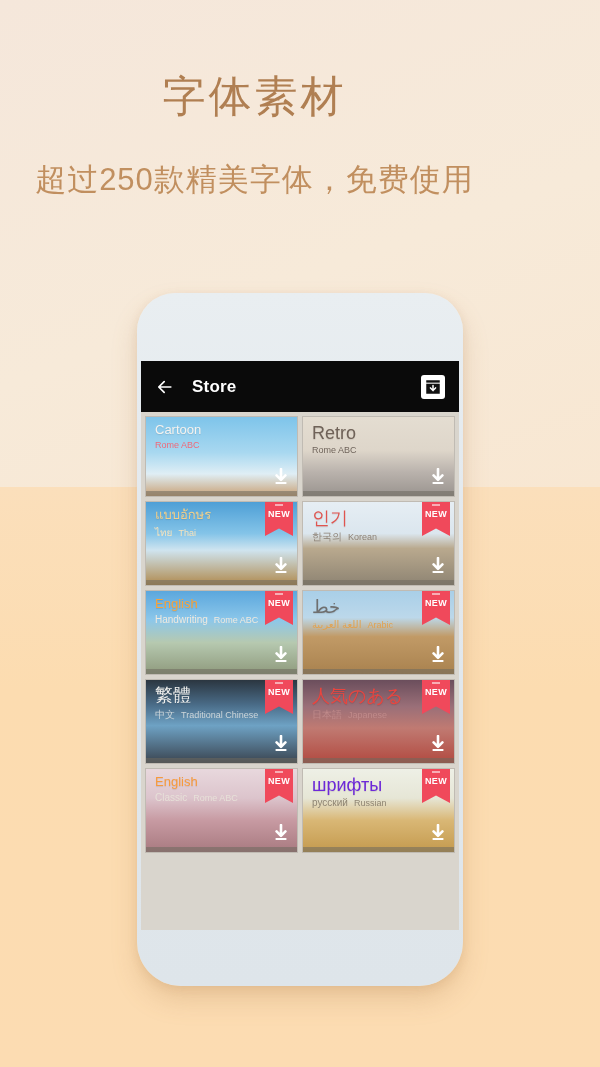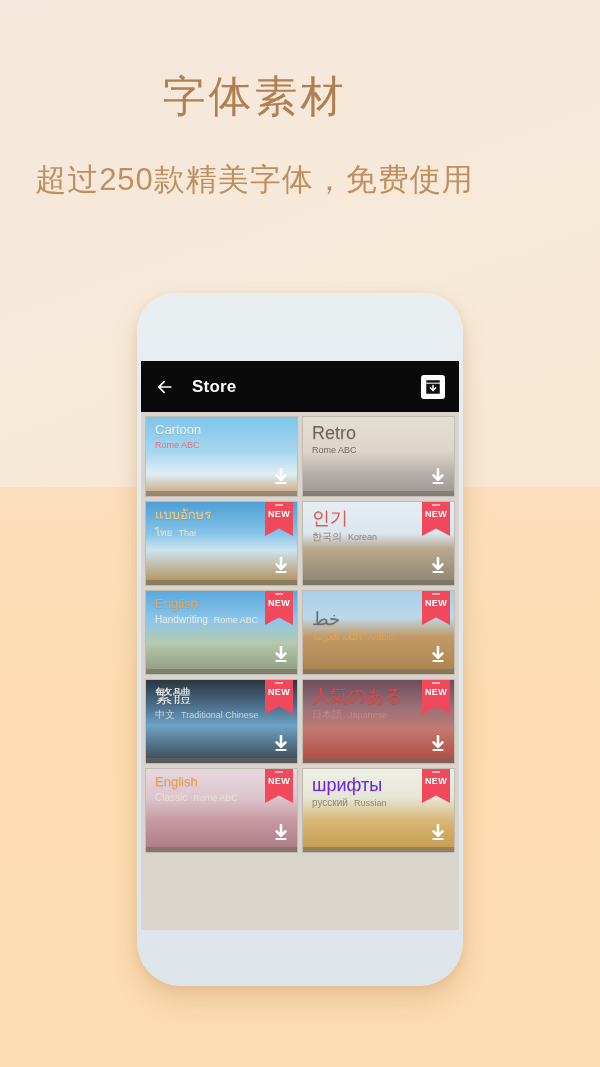--- a/index.html
+++ b/index.html
@@ -251,36 +251,36 @@
             </div>
             <div class="dl"><svg width="16" height="18" viewBox="0 0 16 18" aria-hidden="true">
                 <path d="M8 1v8.2M3.6 7.4L8 11.8l4.4-4.4" stroke="#ffffff" stroke-width="2.6" fill="none" stroke-linecap="round" stroke-linejoin="round"></path>
                 <rect x="2.6" y="14" width="10.8" height="2" fill="#ffffff"></rect>
               </svg></div>
           </div>
           <div class="card">
             <div class="card-art" style="background: linear-gradient(rgb(169, 207, 232) 0%, rgb(188, 216, 234) 32%, rgb(193, 154, 102) 55%, rgb(169, 130, 79) 100%);"></div>
             <div class="card-bottom-strip"></div>
             <div class="card-labels">
-              <div class="card-main" style="color: rgb(111, 111, 111); margin-top: 12px;">خط</div>
+              <div class="card-main" style="color: rgb(111, 111, 111);">خط</div>
               <div class="card-sub" style="color: rgb(226, 162, 79);"><span class="native">اللغة العربية</span><span>Arabic</span></div>
             </div>
             <div class="new-badge" style="background: rgb(240, 73, 91);">
               <span>NEW</span>
             </div>
             <div class="dl"><svg width="16" height="18" viewBox="0 0 16 18" aria-hidden="true">
                 <path d="M8 1v8.2M3.6 7.4L8 11.8l4.4-4.4" stroke="#ffffff" stroke-width="2.6" fill="none" stroke-linecap="round" stroke-linejoin="round"></path>
                 <rect x="2.6" y="14" width="10.8" height="2" fill="#ffffff"></rect>
               </svg></div>
           </div>
           <div class="card">
             <div class="card-art" style="background: linear-gradient(rgb(43, 54, 64) 0%, rgb(74, 108, 136) 30%, rgb(110, 162, 196) 55%, rgb(58, 68, 80) 100%);"></div>
             <div class="card-bottom-strip"></div>
             <div class="card-labels">
-              <div class="card-main" style="color: rgb(240, 240, 238);">繁體</div>
+              <div class="card-main" style="color: rgb(240, 240, 238); font-family: Liberation Mono, monospace;">繁體</div>
               <div class="card-sub" style="color: rgb(205, 214, 218);"><span class="native">中文</span><span>Traditional Chinese</span></div>
             </div>
             <div class="new-badge" style="background: rgb(240, 73, 91);">
               <span>NEW</span>
             </div>
             <div class="dl"><svg width="16" height="18" viewBox="0 0 16 18" aria-hidden="true">
                 <path d="M8 1v8.2M3.6 7.4L8 11.8l4.4-4.4" stroke="#ffffff" stroke-width="2.6" fill="none" stroke-linecap="round" stroke-linejoin="round"></path>
                 <rect x="2.6" y="14" width="10.8" height="2" fill="#ffffff"></rect>
               </svg></div>
           </div>

